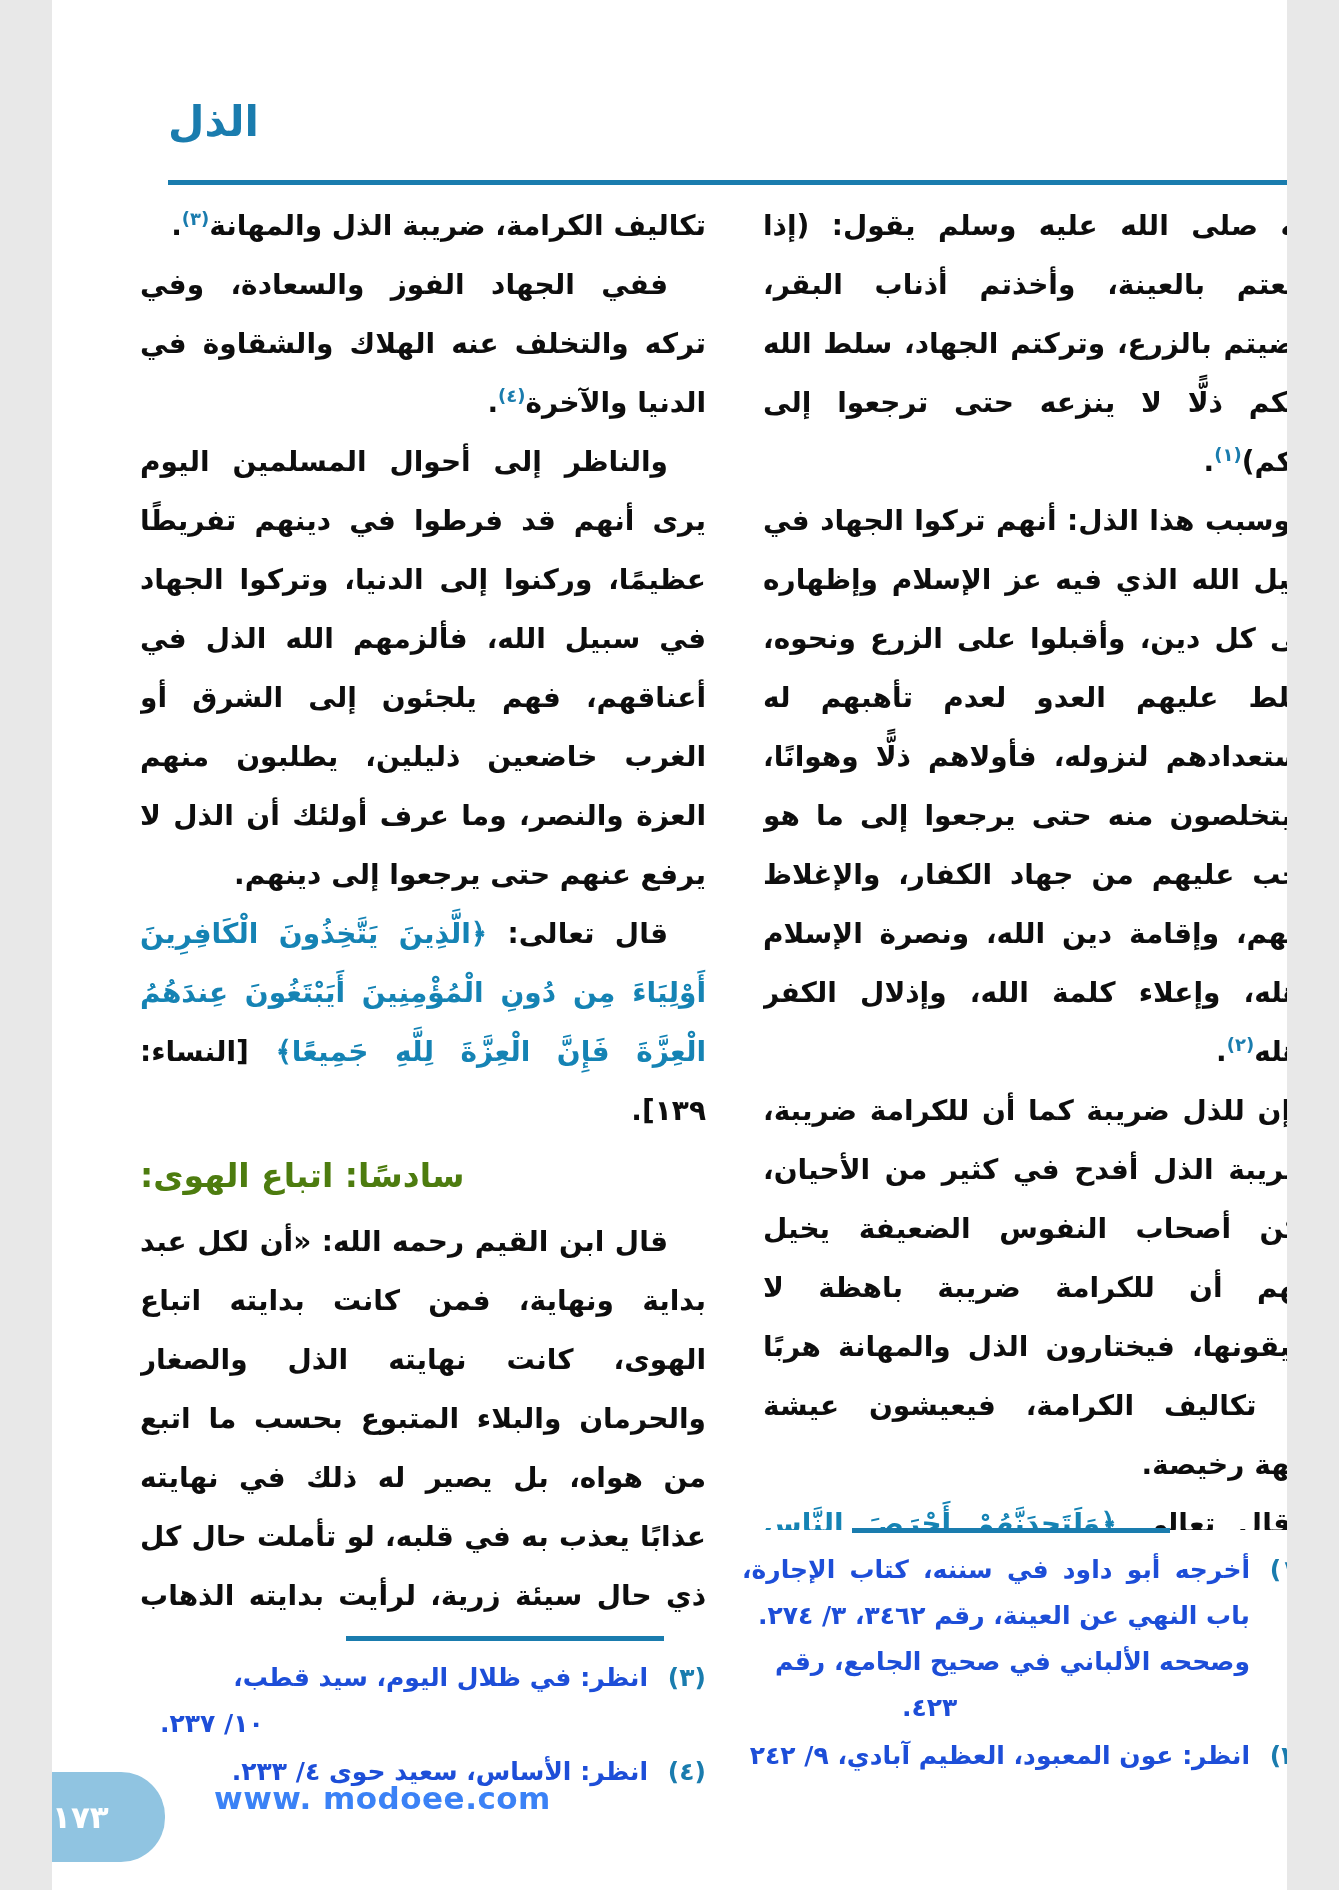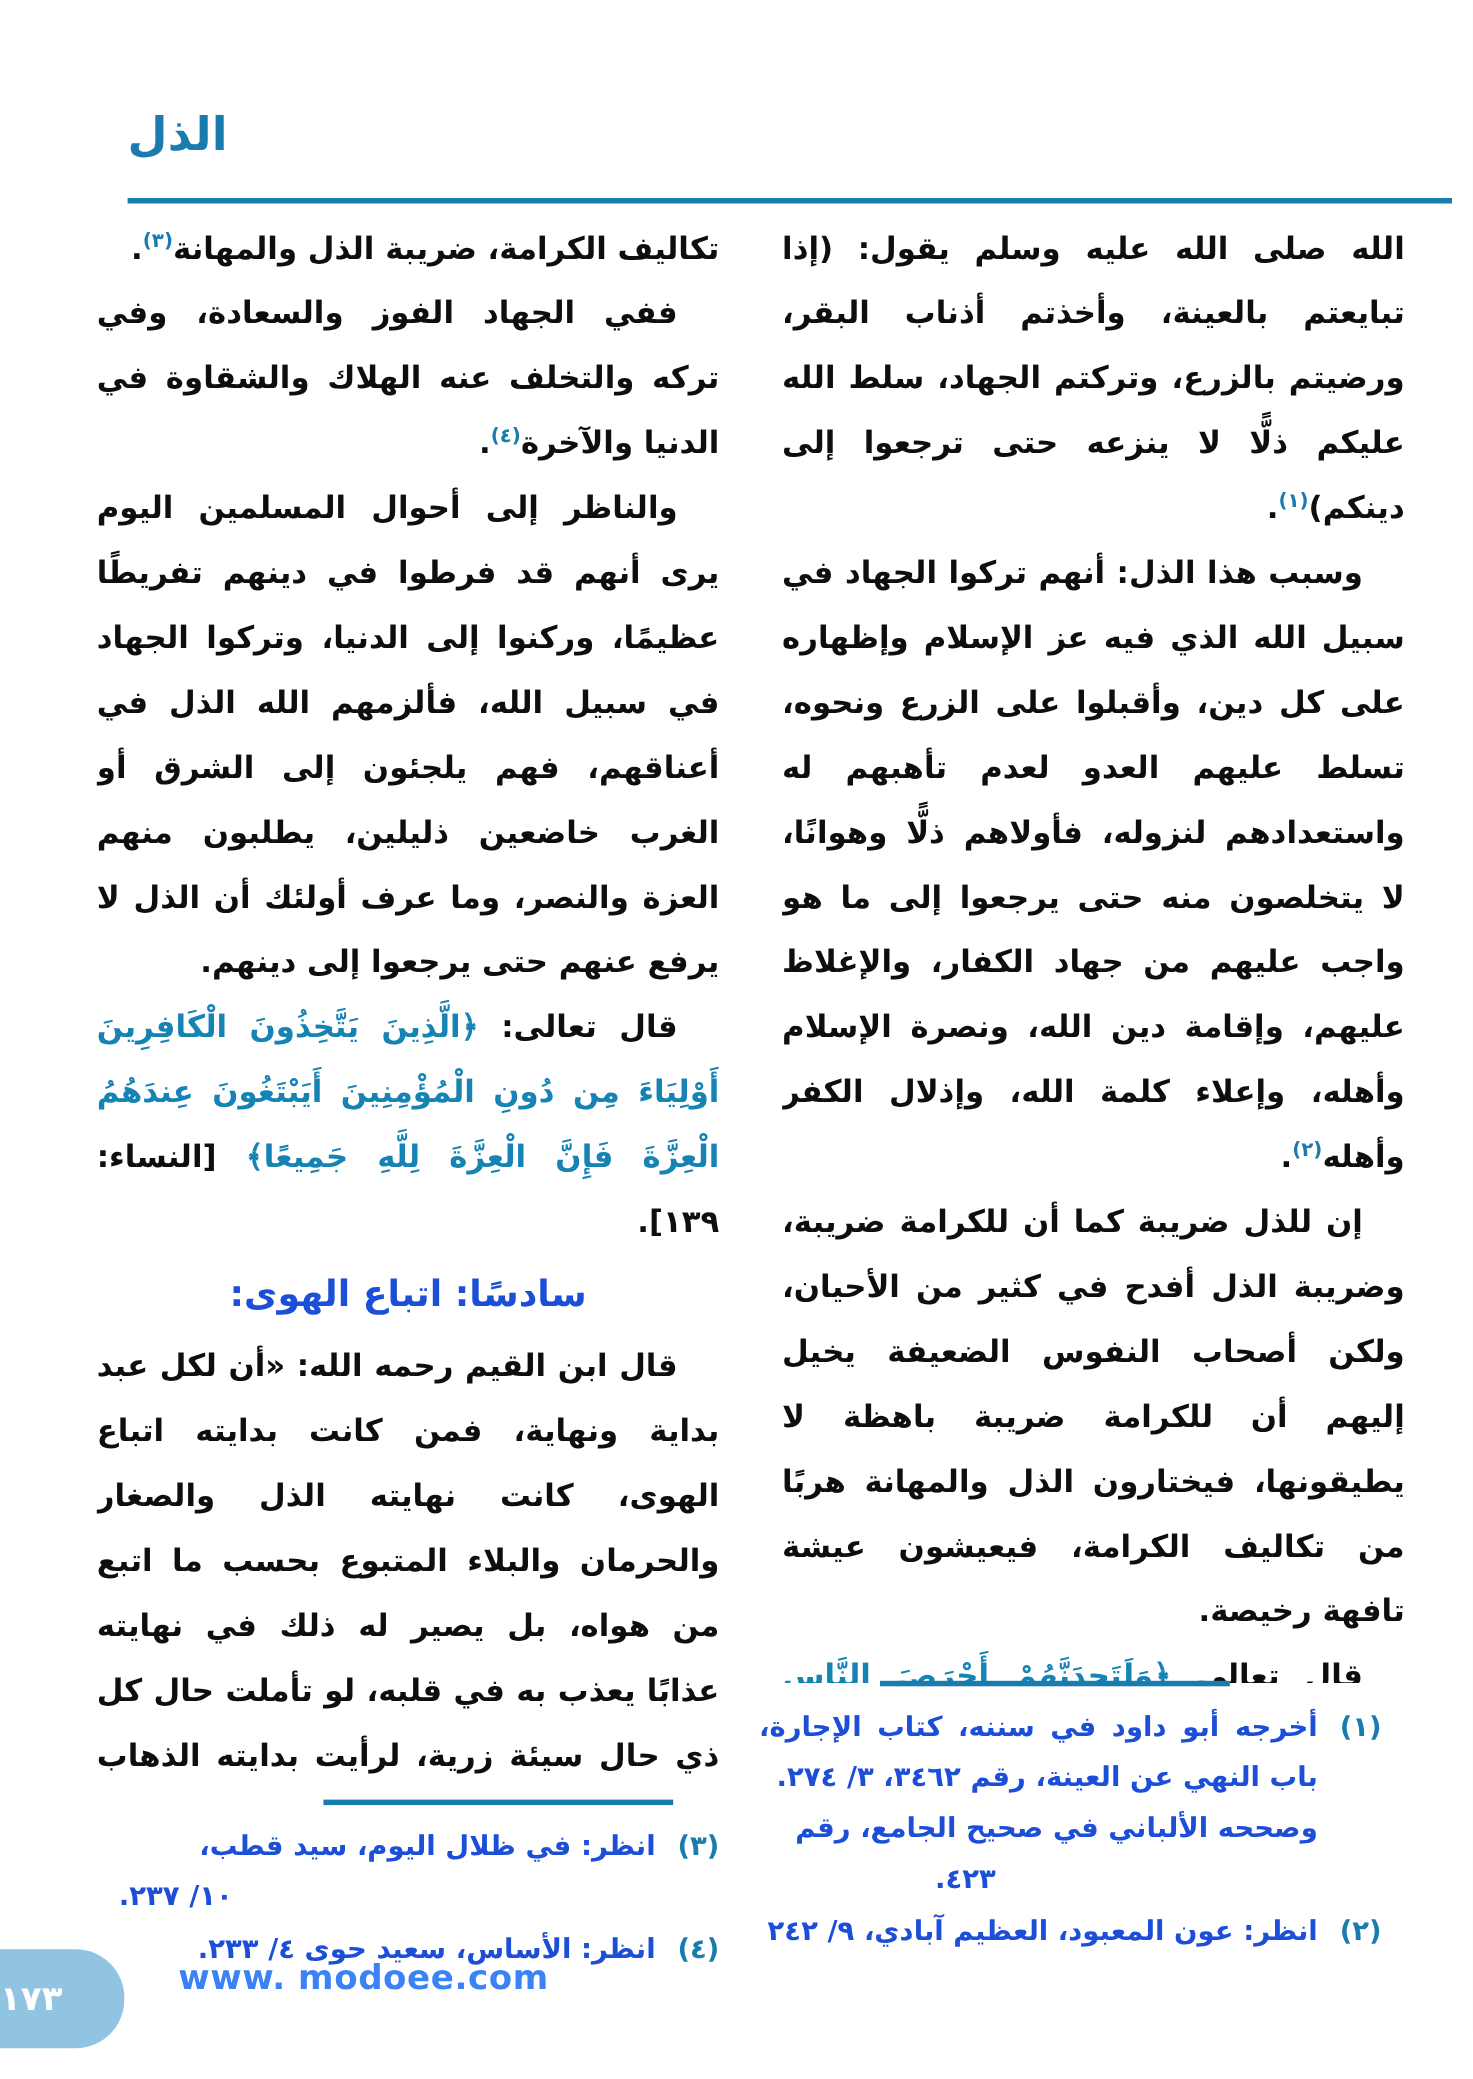--- a/index.html
+++ b/index.html
@@ -1,18 +1,18 @@
 <!DOCTYPE html>
 <html lang="ar" dir="rtl"><head>
 <meta charset="utf-8">
 <style>
   html,body{margin:0;padding:0;background:#e8e8e8;}
   #page{
     position:relative;
-    width:1339px;height:1890px;
+    width:1235px;height:1890px;
     background:#ffffff;
     margin:0 auto;
     overflow:hidden;
     font-family:"DejaVu Sans",sans-serif;
     color:#0e0e0e;
     direction:rtl;
   }
   
   .header-title{
     position:absolute;left:116px;top:88px;
@@ -34,23 +34,23 @@
     text-align:justify;
   }
   .indent{text-indent:38px;}
   .fn-ref{
     color:#1a7cae;font-size:18px;font-weight:bold;
     vertical-align:super;line-height:0;
   }
   .verse{color:#1583b4;}
   .section-heading{
     margin:0;
-    font-size:33px;font-weight:bold;color:#1d4ed8;
+    font-size:33px;font-weight:bold;color:#4d7c0f;
     line-height:72px;
-    text-align:center;
+    text-align:left;
   }
   
   .footnotes{position:absolute;width:566px;}
   .footnotes-right{left:690px;top:1528px;}
   .footnotes-left{left:88px;top:1636px;}
   .fn-sep{height:5px;background:#1a7cae;margin-bottom:14px;}
   .fn-sep-right{width:318px;margin-left:110px;margin-right:auto;}
   .fn-sep-left{width:318px;margin-left:auto;margin-right:42px;}
   .fn-item{display:flex;direction:rtl;margin:0 0 2px 0;}
   .fn-num{

